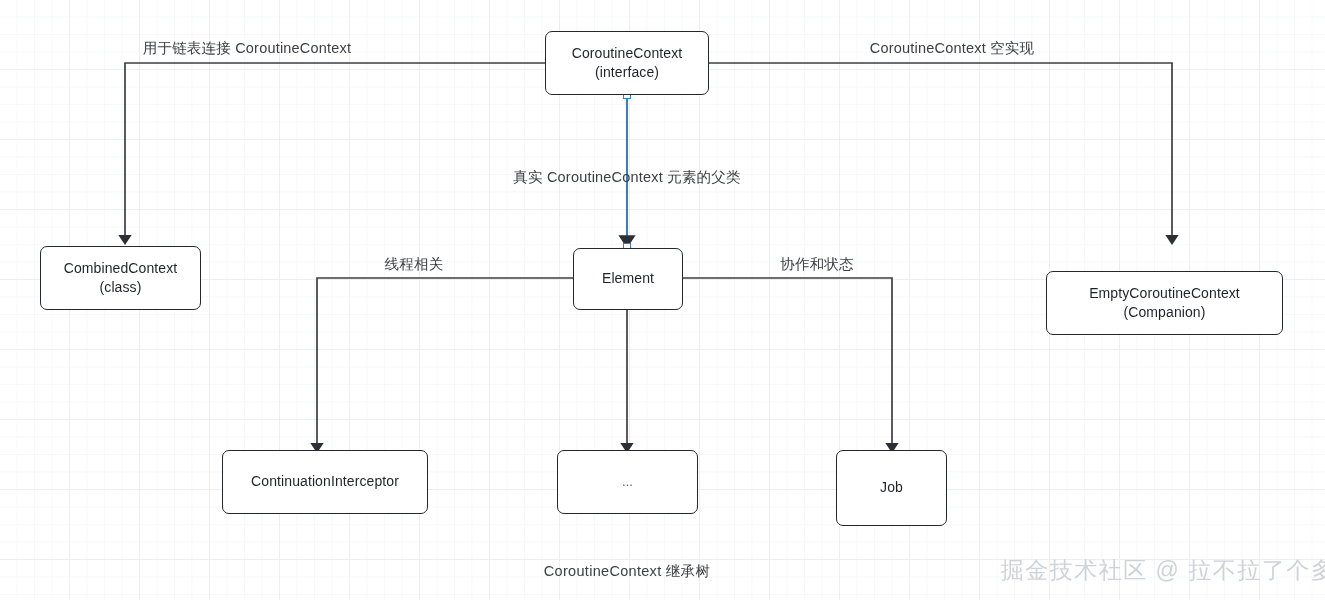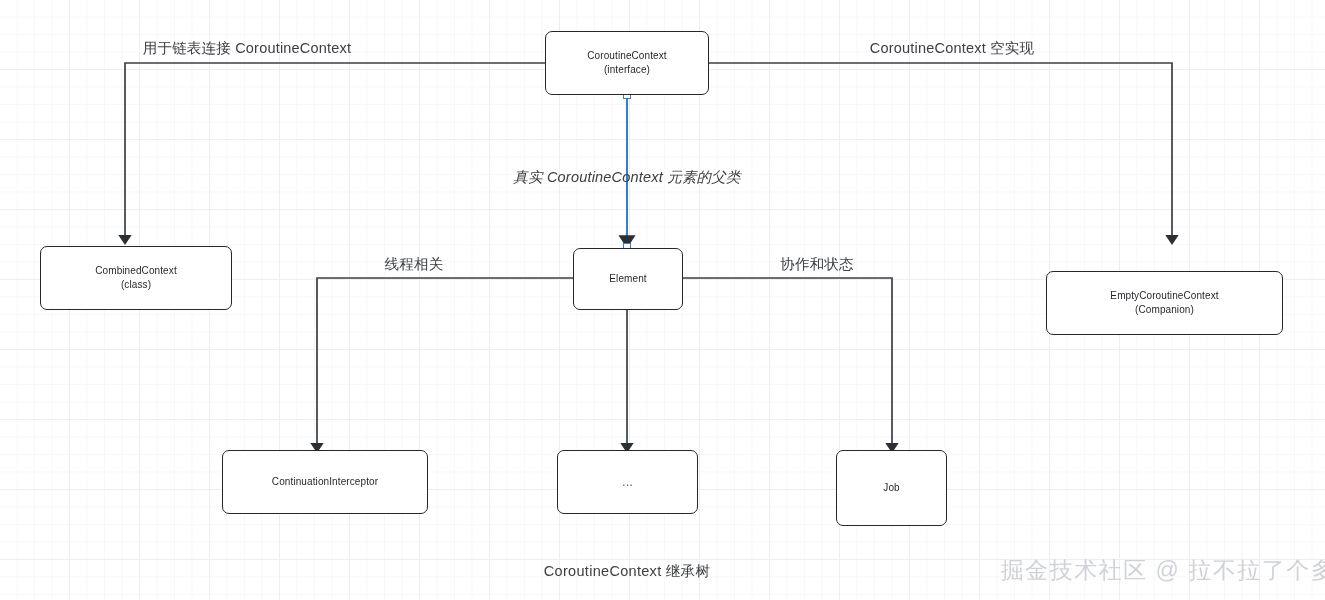--- a/index.html
+++ b/index.html
@@ -39,21 +39,21 @@
     position: absolute;
     box-sizing: border-box;
     background: #ffffff;
     border: 1.6px solid #25282b;
     border-radius: 7px;
     display: flex;
     flex-direction: column;
     align-items: center;
     justify-content: center;
     color: #1f2328;
-    font-size: 10px;
+    font-size: 14px;
     line-height: 1.38;
     text-align: center;
     white-space: nowrap;
     letter-spacing: 0.1px;
   }
   .node .sub {
     display: block;
   }
   .edge-label {
     position: absolute;
@@ -121,21 +121,21 @@
   </svg>
 
   <div class="handle" style="left:627px; top:95px;"></div>
   <div class="handle" style="left:627px; top:247px;"></div>
 
   <div class="node" style="left:545px; top:31px; width:164px; height:64px;">
     <span>CoroutineContext</span>
     <span class="sub">(interface)</span>
   </div>
 
-  <div class="node" style="left:40px; top:246px; width:192px; height:64px;">
+  <div class="node" style="left:40px; top:246px; width:161px; height:64px;">
     <span>CombinedContext</span>
     <span class="sub">(class)</span>
   </div>
 
   <div class="node" style="left:1046px; top:246px; width:237px; height:64px;margin-top:25px;">
     <span>EmptyCoroutineContext</span>
     <span class="sub">(Companion)</span>
   </div>
 
   <div class="node" style="left:573px; top:248px; width:110px; height:62px;">
@@ -151,21 +151,21 @@
   </div>
 
   <div class="node" style="left:836px; top:450px; width:111px; height:76px;">
     <span>Job</span>
   </div>
 
   <div class="edge-label" style="left:247px; top:48px;">用于链表连接 CoroutineContext</div>
 
   <div class="edge-label" style="left:952px; top:48px;">CoroutineContext 空实现</div>
 
-  <div class="edge-label" style="left:627px; top:177px;font-style:italic;">真实 CoroutineContext 元素的父类</div>
+  <div class="edge-label" style="left:627px; top:177px;">真实 CoroutineContext 元素的父类</div>
 
   <div class="edge-label" style="left:414px; top:264px;">线程相关</div>
 
   <div class="edge-label" style="left:817px; top:264px;">协作和状态</div>
 
   <div class="caption" style="left:627px; top:571px;">CoroutineContext 继承树</div>
 
   <div class="watermark" style="left:1168px; top:570px;">掘金技术社区 @ 拉不拉了个多</div>
 
 </div>

